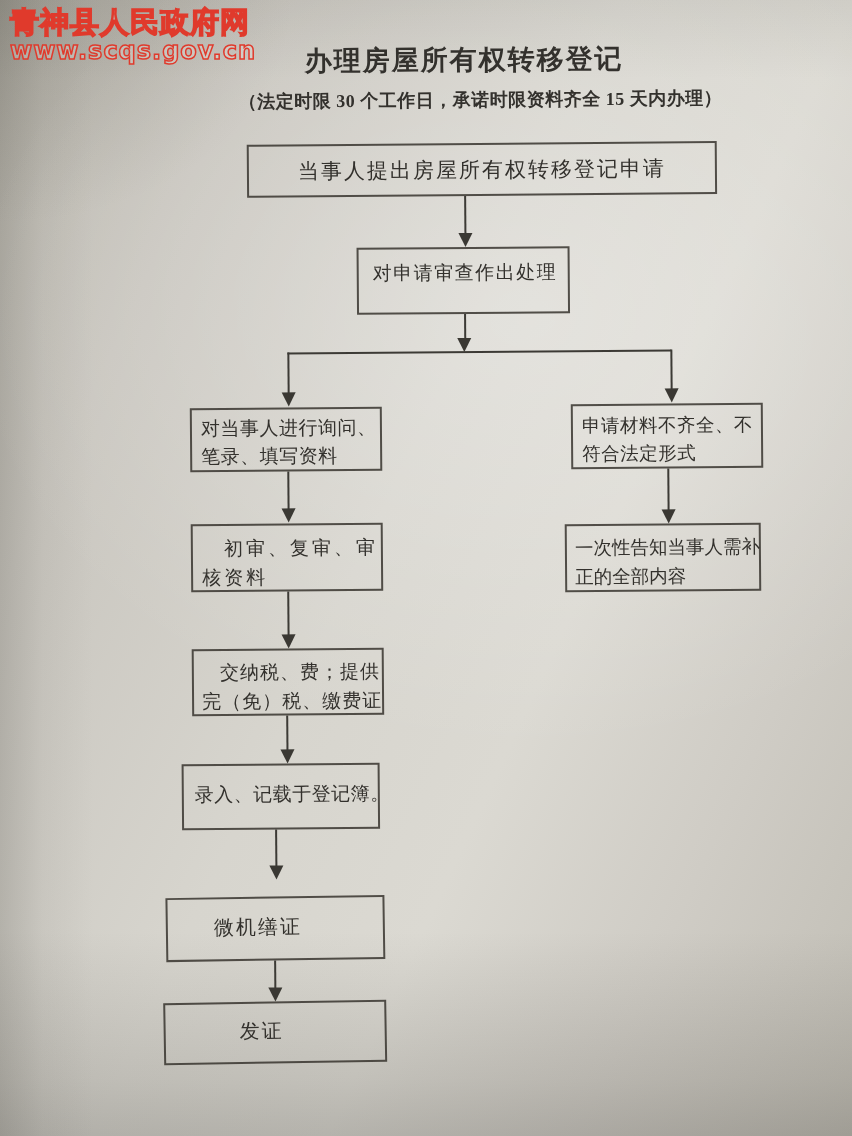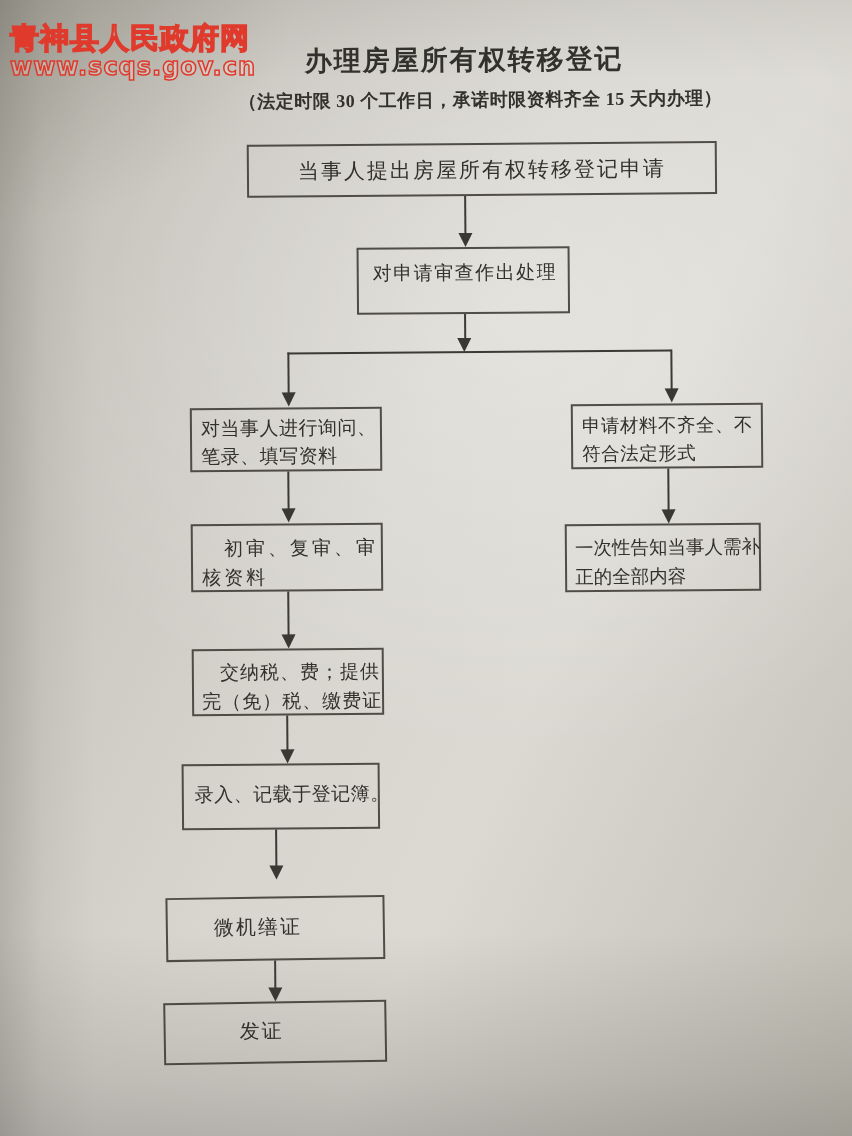--- a/index.html
+++ b/index.html
@@ -11,21 +11,21 @@
   .photo{
     position:relative;width:852px;height:1136px;overflow:hidden;
     background:
       radial-gradient(900px 700px at 62% 28%, rgba(255,255,255,0.30), rgba(255,255,255,0) 62%),
       radial-gradient(420px 320px at 0% 0%, rgba(80,78,68,0.20), rgba(80,78,68,0) 70%),
       linear-gradient(90deg, rgba(70,68,60,0.20) 0%, rgba(70,68,60,0.06) 5%, rgba(0,0,0,0) 11%),
       linear-gradient(180deg, rgba(60,58,50,0.08) 0%, rgba(0,0,0,0) 7%, rgba(0,0,0,0) 82%, rgba(55,52,46,0.15) 95%, rgba(45,43,38,0.22) 100%),
       linear-gradient(115deg, #b9b6ad 0%, #c9c6bf 20%, #d7d5ce 45%, #dbd9d2 62%, #cfccc5 80%, #c0bdb4 100%);
   }
   
-  .wm{position:absolute;left:10px;top:6px;z-index:5;font-family:"DejaVu Sans","Liberation Sans",sans-serif;color:#e03a2c;font-weight:bold;margin-top:16px;}
+  .wm{position:absolute;left:10px;top:6px;z-index:5;font-family:"DejaVu Sans","Liberation Sans",sans-serif;color:#e03a2c;font-weight:bold;}
   .wm-line1{font-size:29px;letter-spacing:1px;line-height:32px;}
   .wm-line2{font-size:24px;letter-spacing:1px;line-height:26px;text-align:right;}
   @supports (-webkit-text-stroke: 1px red){
     .wm-line1,.wm-line2{
       -webkit-text-stroke:1.5px #e03a2c;
       -webkit-text-fill-color:rgba(255,250,245,0.22);
     }
   }
   
   .chart{position:absolute;inset:0;transform:rotate(-0.45deg);transform-origin:465px 180px;color:#33312d;}

